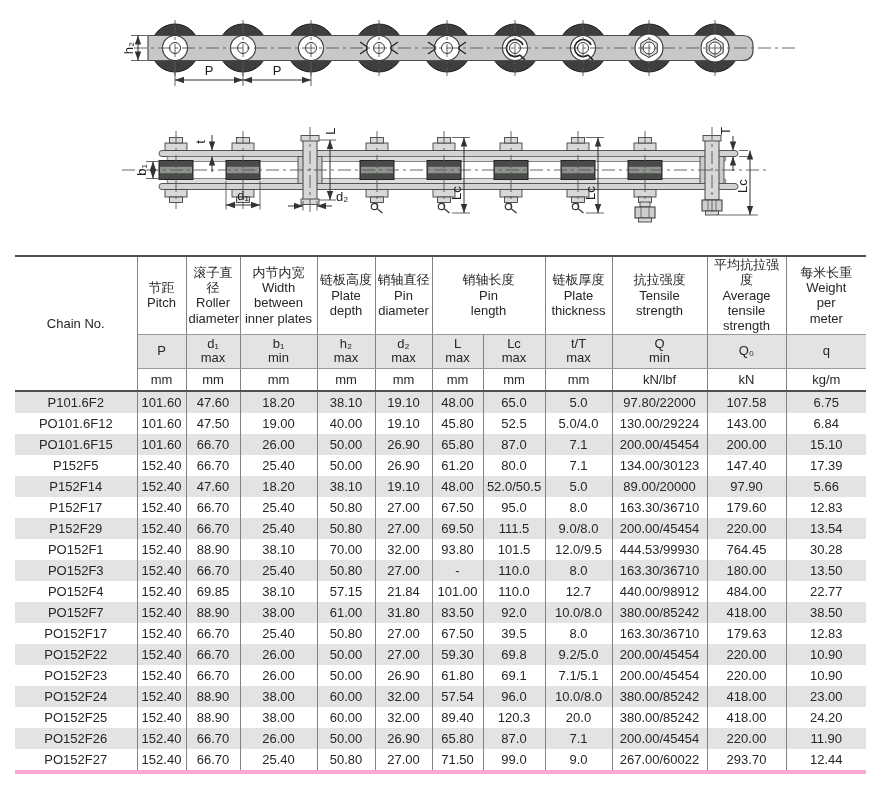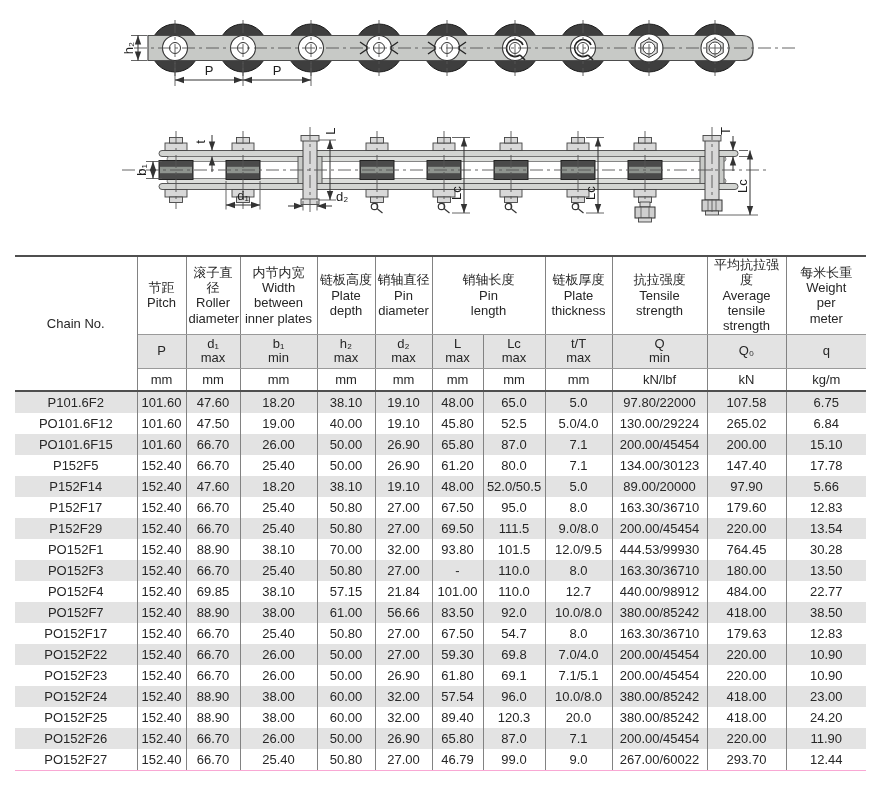--- a/index.html
+++ b/index.html
@@ -18,21 +18,21 @@
   table.spec th,table.spec td{text-align:center;vertical-align:middle;padding:0 2px;
              border-right:1px solid #828282;overflow:hidden;}
   table.spec th:last-child,table.spec td:last-child{border-right:none;}
   tr.h1 th{height:76px;border-bottom:1px solid #9a9a9a;white-space:pre-line;line-height:1.18;}
   tr.h2sym th{height:33px;border-bottom:1px solid #9a9a9a;background:#e3e3e3;
               white-space:pre-line;line-height:1.12;}
   tr.hunit th{height:21px;}
   thead{border-bottom:2px solid #4f4f4f;}
   tbody td{height:21px;}
   tbody tr.odd td{background:#e3e3e3;}
-  tbody tr:last-child td{border-bottom:1px solid #f9a8d4;}
+  tbody tr:last-child td{border-bottom:4px solid #f9a8d4;}
 </style>
 </head>
 <body>
 
 <div class="page">
 
   <svg id="diagrams" width="881" height="255" viewBox="0 0 881 255">
     <g id="geom">
         <g>
           <circle cx="175" cy="48" r="24" fill="#3e3e3e" stroke="#1b1b1b" stroke-width="1"></circle>
@@ -355,21 +355,21 @@
           <td>PO101.6F12</td>
           <td>101.60</td>
           <td>47.50</td>
           <td>19.00</td>
           <td>40.00</td>
           <td>19.10</td>
           <td>45.80</td>
           <td>52.5</td>
           <td>5.0/4.0</td>
           <td>130.00/29224</td>
-          <td>265.02</td>
+          <td>143.00</td>
           <td>6.84</td>
         </tr>
         <tr class="odd">
           <td>PO101.6F15</td>
           <td>101.60</td>
           <td>66.70</td>
           <td>26.00</td>
           <td>50.00</td>
           <td>26.90</td>
           <td>65.80</td>
@@ -384,21 +384,21 @@
           <td>152.40</td>
           <td>66.70</td>
           <td>25.40</td>
           <td>50.00</td>
           <td>26.90</td>
           <td>61.20</td>
           <td>80.0</td>
           <td>7.1</td>
           <td>134.00/30123</td>
           <td>147.40</td>
-          <td>17.78</td>
+          <td>17.39</td>
         </tr>
         <tr class="odd">
           <td>P152F14</td>
           <td>152.40</td>
           <td>47.60</td>
           <td>18.20</td>
           <td>38.10</td>
           <td>19.10</td>
           <td>48.00</td>
           <td>52.0/50.5</td>
@@ -476,52 +476,52 @@
           <td>440.00/98912</td>
           <td>484.00</td>
           <td>22.77</td>
         </tr>
         <tr class="odd">
           <td>PO152F7</td>
           <td>152.40</td>
           <td>88.90</td>
           <td>38.00</td>
           <td>61.00</td>
-          <td>56.66</td>
+          <td>31.80</td>
           <td>83.50</td>
           <td>92.0</td>
           <td>10.0/8.0</td>
           <td>380.00/85242</td>
           <td>418.00</td>
           <td>38.50</td>
         </tr>
         <tr class="">
           <td>PO152F17</td>
           <td>152.40</td>
           <td>66.70</td>
           <td>25.40</td>
           <td>50.80</td>
           <td>27.00</td>
           <td>67.50</td>
-          <td>54.7</td>
+          <td>39.5</td>
           <td>8.0</td>
           <td>163.30/36710</td>
           <td>179.63</td>
           <td>12.83</td>
         </tr>
         <tr class="odd">
           <td>PO152F22</td>
           <td>152.40</td>
           <td>66.70</td>
           <td>26.00</td>
           <td>50.00</td>
           <td>27.00</td>
           <td>59.30</td>
           <td>69.8</td>
-          <td>7.0/4.0</td>
+          <td>9.2/5.0</td>
           <td>200.00/45454</td>
           <td>220.00</td>
           <td>10.90</td>
         </tr>
         <tr class="">
           <td>PO152F23</td>
           <td>152.40</td>
           <td>66.70</td>
           <td>26.00</td>
           <td>50.00</td>
@@ -575,21 +575,21 @@
           <td>220.00</td>
           <td>11.90</td>
         </tr>
         <tr class="">
           <td>PO152F27</td>
           <td>152.40</td>
           <td>66.70</td>
           <td>25.40</td>
           <td>50.80</td>
           <td>27.00</td>
-          <td>46.79</td>
+          <td>71.50</td>
           <td>99.0</td>
           <td>9.0</td>
           <td>267.00/60022</td>
           <td>293.70</td>
           <td>12.44</td>
         </tr>
       </tbody>
   </table>
 
 </div>

